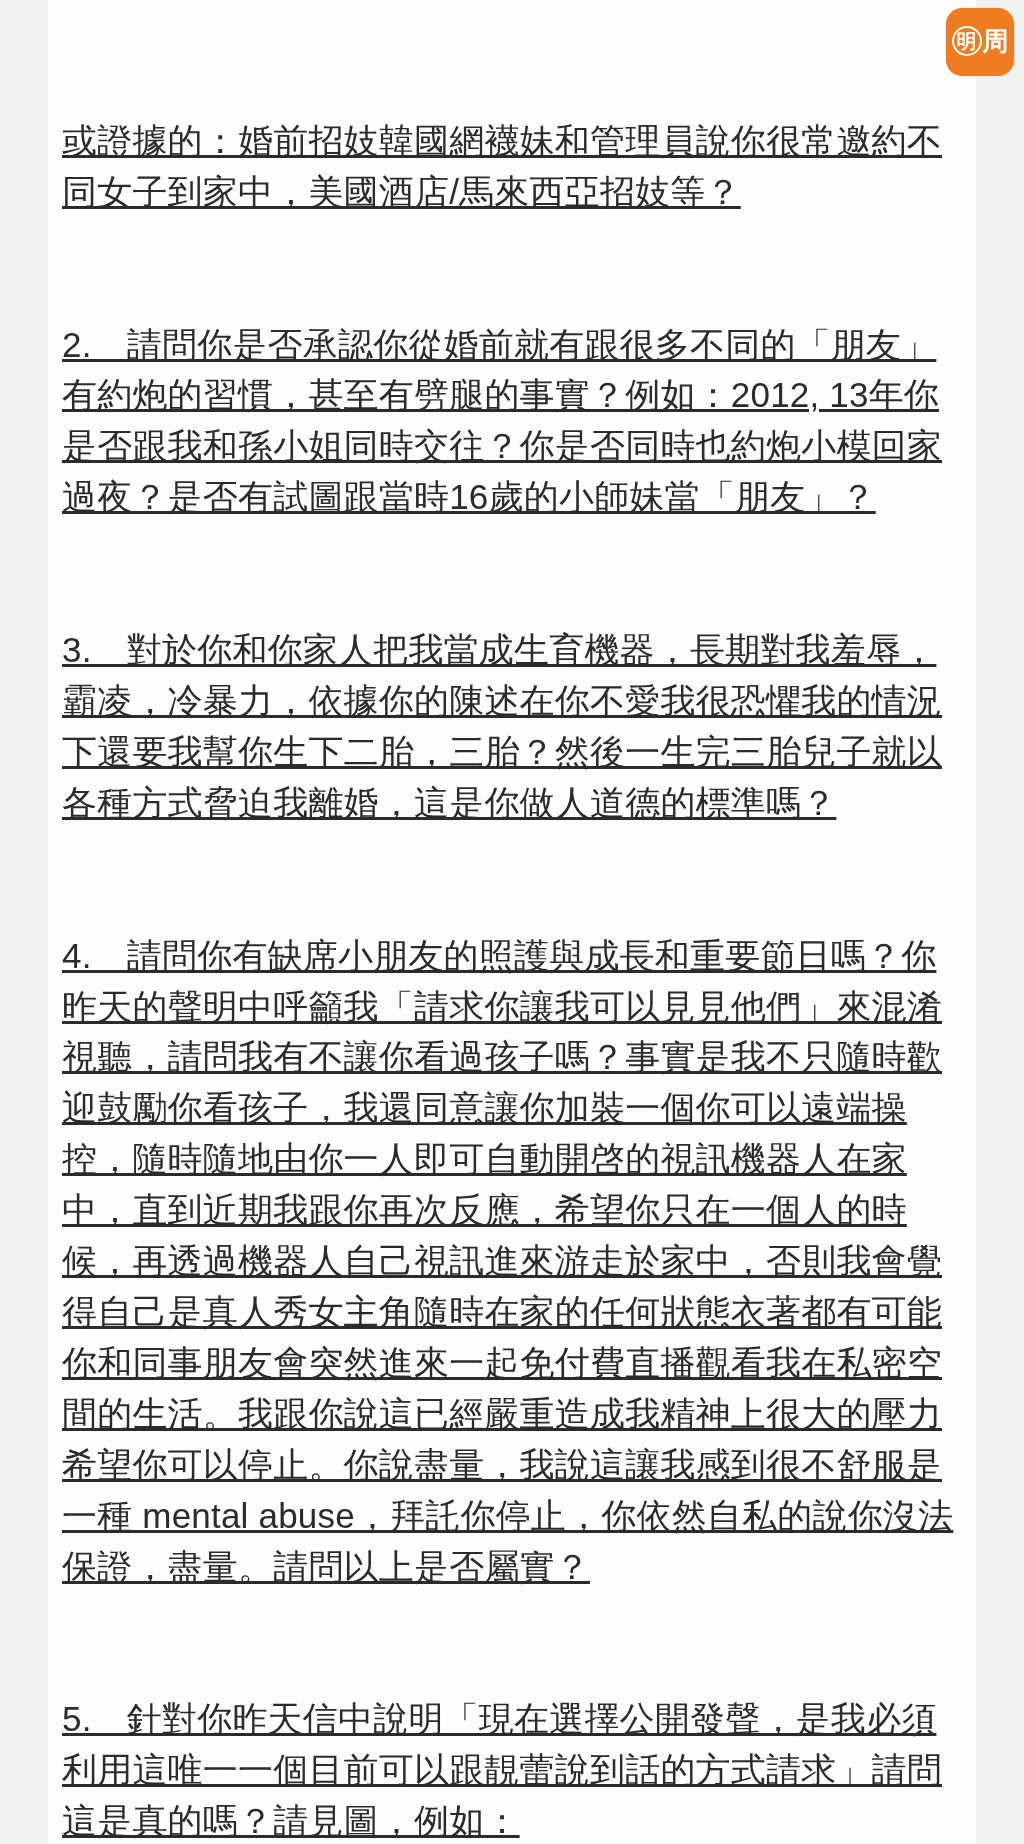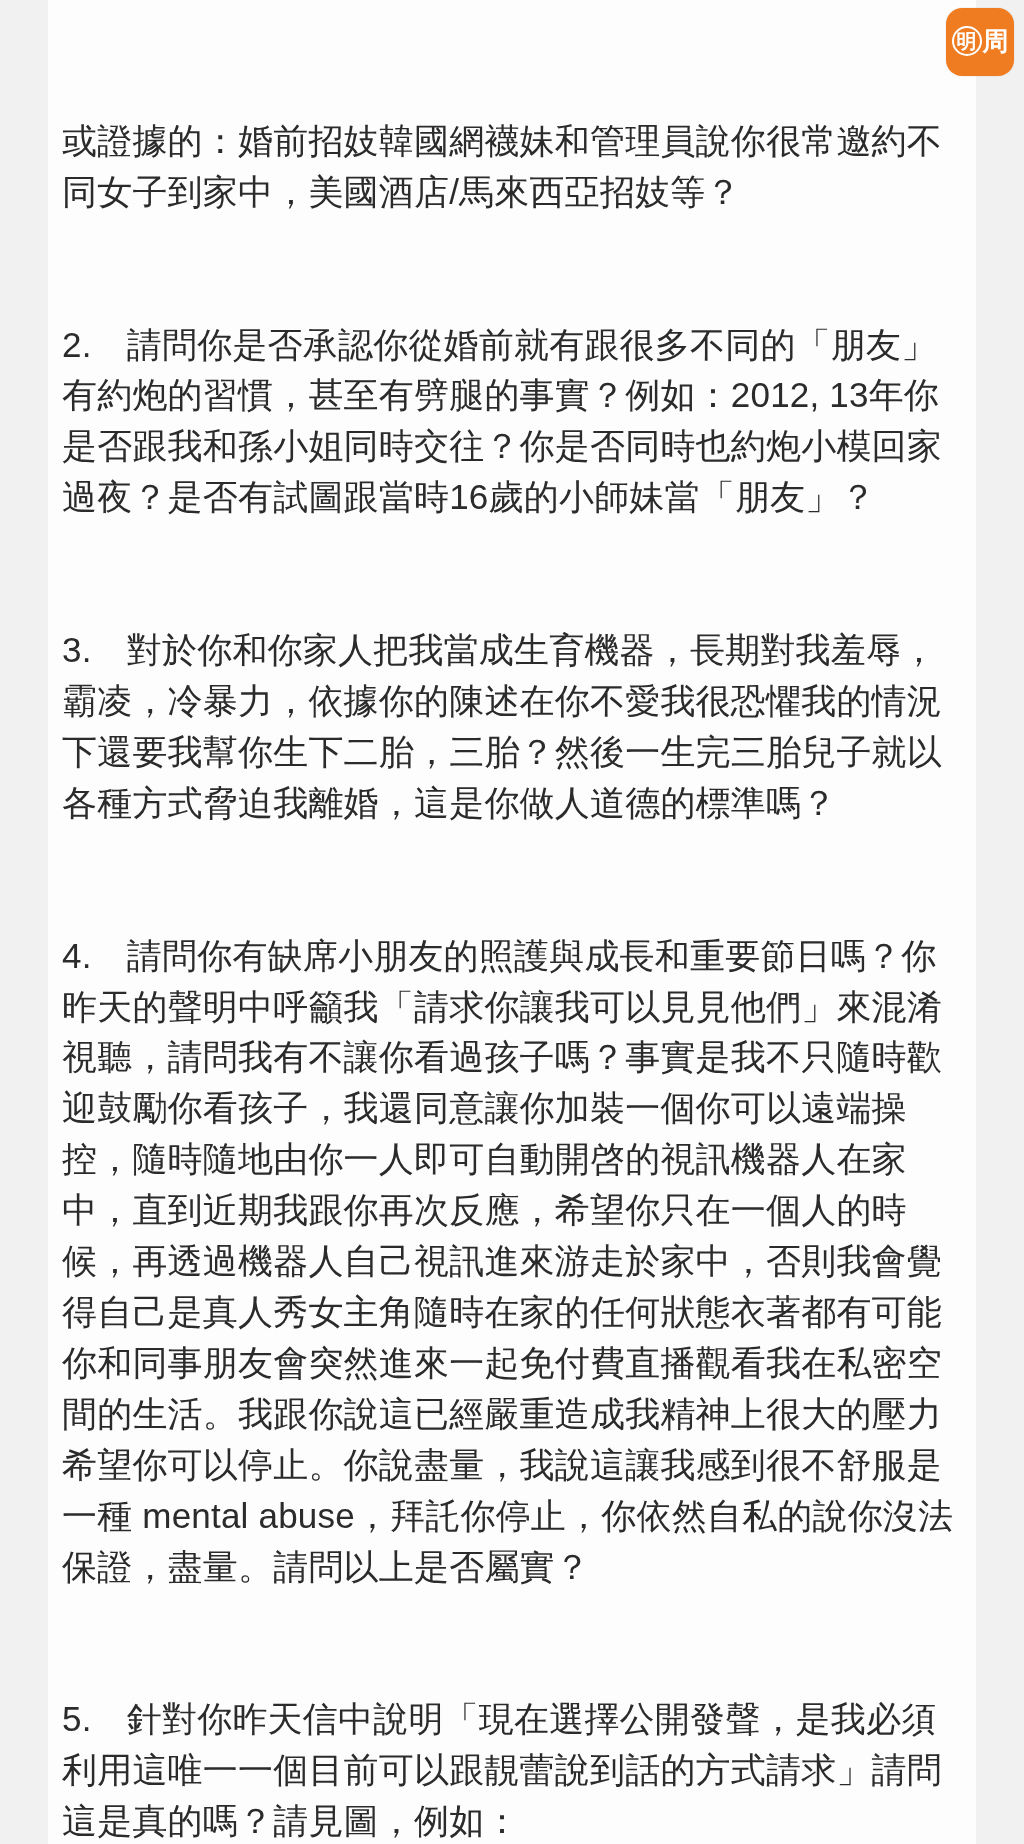--- a/index.html
+++ b/index.html
@@ -52,20 +52,21 @@
     font-weight: 400;
     text-align: left;
     white-space: pre-wrap;
     word-break: break-word;
     font-family: "Liberation Sans", "DejaVu Sans", sans-serif;
   }
 
   .para {
     margin: 0 0 0 0;
     text-indent: 0;
+    text-decoration: underline;
   }
 
   
   .para.numbered {
     margin-top: 0;
   }
 
   
   .watermark {
     position: absolute;

